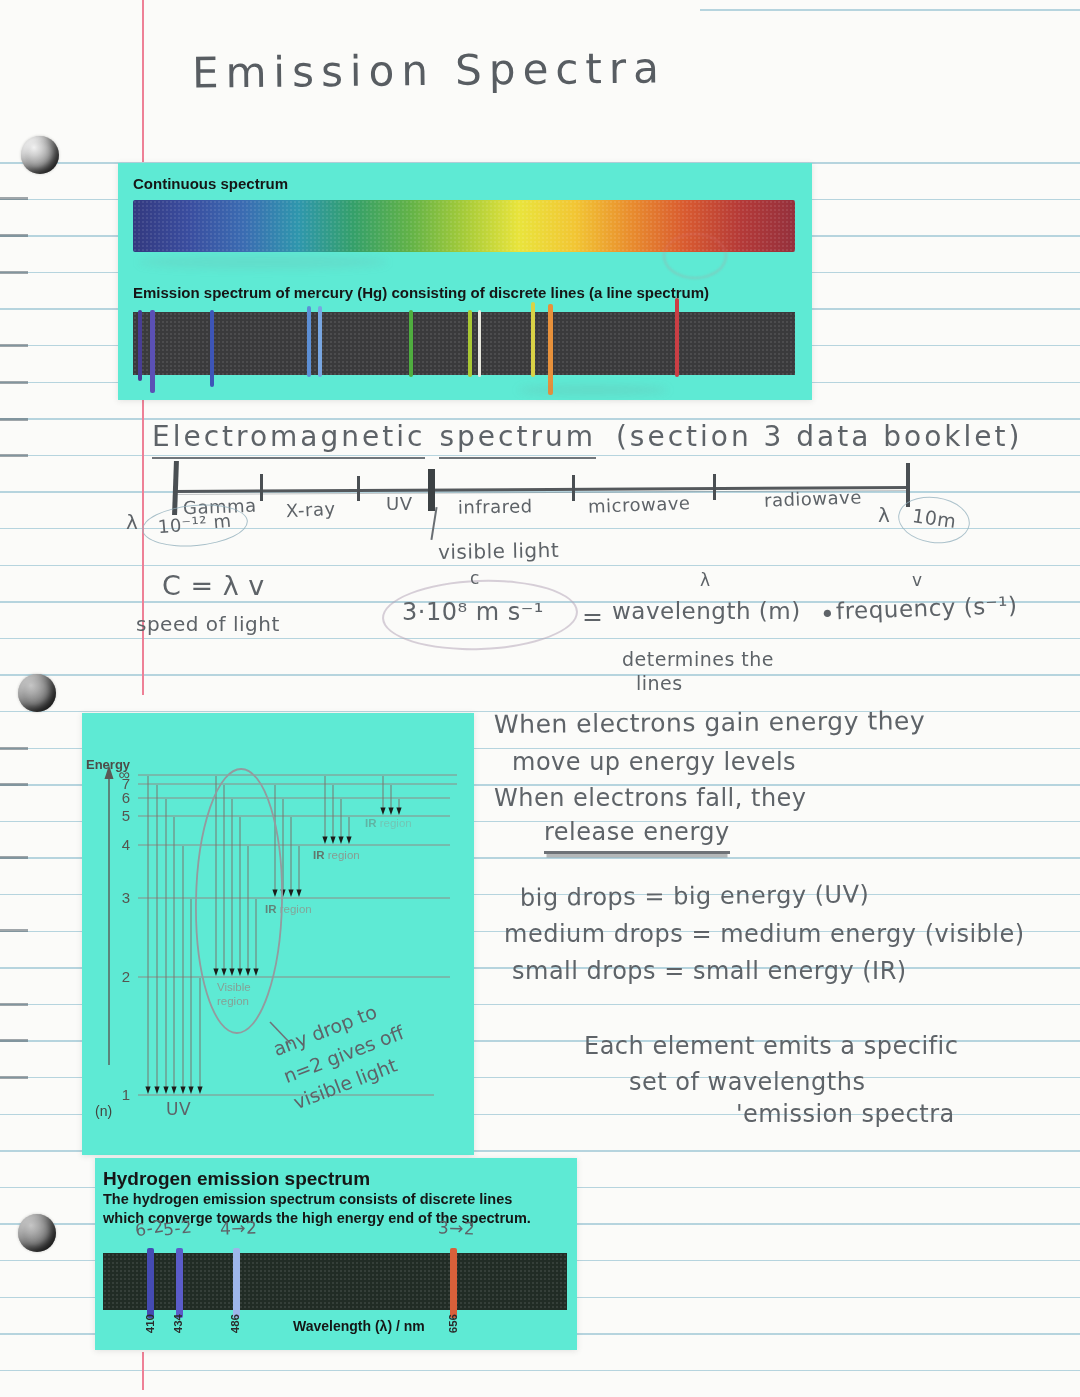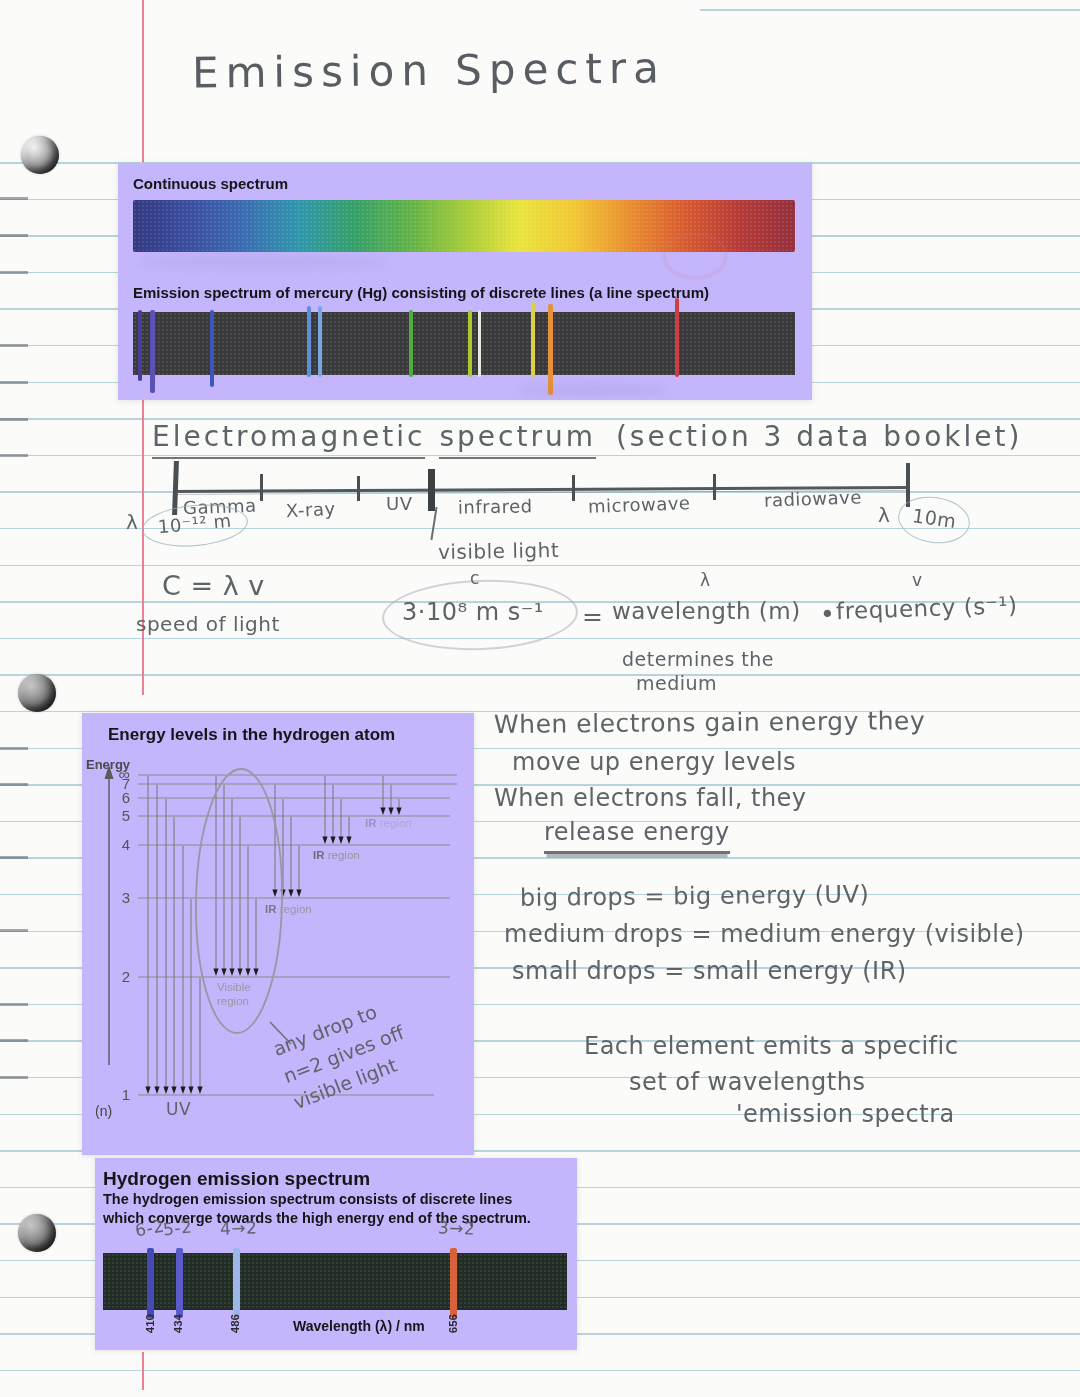--- a/index.html
+++ b/index.html
@@ -18,21 +18,21 @@
     background:rgba(125,180,200,.55);z-index:1;}
   .margin-seg{position:absolute;left:142px;width:2.4px;background:#ee8096;z-index:2;}
   .edge-dash{position:absolute;left:0;width:28px;height:2.6px;background:#55616a;opacity:.55;z-index:2;}
   .hole{
     position:absolute;width:38px;height:38px;border-radius:50%;z-index:9;
     background:radial-gradient(circle at 34% 30%, #f2f2f2 0%, #cfcfcf 22%, #949494 52%, #4d4d4d 78%, #2e2e2e 100%);
     box-shadow:inset -5px -4px 7px rgba(0,0,0,.55), inset 3px 3px 5px rgba(255,255,255,.55), 0 0 3px rgba(0,0,0,.2);
   }
   .hole.dark{filter:brightness(.82);}
   
-  .panel{position:absolute;background:#c4b5fd;box-shadow:0 1px 6px rgba(70,70,70,.14);z-index:3;}
+  .panel{position:absolute;background:#5eead4;box-shadow:0 1px 6px rgba(70,70,70,.14);z-index:3;}
   .print-bold{font-weight:bold;color:#161616;}
   
   .hw{font-family:"DejaVu Sans", sans-serif;color:#5e6368;letter-spacing:.5px;position:absolute;z-index:4;white-space:nowrap;}
   #hw-title{left:192px;top:46px;font-size:42px;letter-spacing:7px;transform:rotate(-.6deg);color:#585d62;}
   
   #spectra-panel{left:118px;top:163px;width:694px;height:237px;}
   #continuous-title{position:absolute;left:15px;top:12px;font-size:15px;}
   #rainbow-band{position:absolute;left:15px;top:37px;width:662px;height:52px;border-radius:2px;}
   #rainbow-band .speckle,#mercury-band .speckle,#hydrogen-band .speckle{
     position:absolute;inset:0;
@@ -214,25 +214,24 @@
   <div id="eq2-ellipse"></div>
   <div class="hw" id="eq2-c">c</div>
   <div class="hw" id="eq2-lhs">3·10⁸ m s⁻¹</div>
   <div class="hw" id="eq2-eq">=</div>
   <div class="hw" id="eq2-lambda">λ</div>
   <div class="hw" id="eq2-wav">wavelength (m)</div>
   <div class="hw" id="eq2-dot">•</div>
   <div class="hw" id="eq2-v">v</div>
   <div class="hw" id="eq2-freq">frequency (s⁻¹)</div>
   <div class="hw" id="eq2-n1">determines the</div>
-  <div class="hw" id="eq2-n2">medium</div>
+  <div class="hw" id="eq2-n2">lines</div>
 </div>
 
 <div class="panel" id="energy-panel">
-  <div class="print-bold" id="energy-title">Energy levels in the hydrogen atom</div>
   <div id="energy-axis-label">Energy</div>
   <svg id="energy-svg" width="392" height="442" viewBox="0 0 392 442">
       <line x1="27" y1="352" x2="27" y2="62" stroke="#5a5a56" stroke-width="1.4"></line>
       <polygon points="27,52 22.5,66 31.5,66" fill="#5a5a56"></polygon>
       <line x1="56" y1="62" x2="375" y2="62" stroke="#8c8c86" stroke-width="1.2"></line>
       <text x="48" y="67" text-anchor="end" font-size="16" fill="#55554f" font-family="&quot;Liberation Sans&quot;,sans-serif">∞</text>
       <line x1="56" y1="71" x2="375" y2="71" stroke="#8c8c86" stroke-width="1.2"></line>
       <text x="48" y="76" text-anchor="end" font-size="15" fill="#55554f" font-family="&quot;Liberation Sans&quot;,sans-serif">7</text>
       <line x1="56" y1="85" x2="368" y2="85" stroke="#8c8c86" stroke-width="1.2"></line>
       <text x="48" y="90" text-anchor="end" font-size="15" fill="#55554f" font-family="&quot;Liberation Sans&quot;,sans-serif">6</text>

